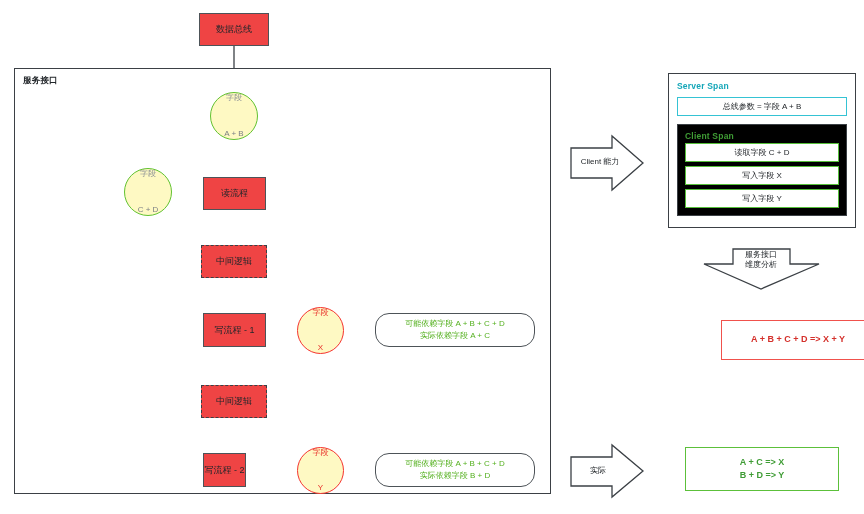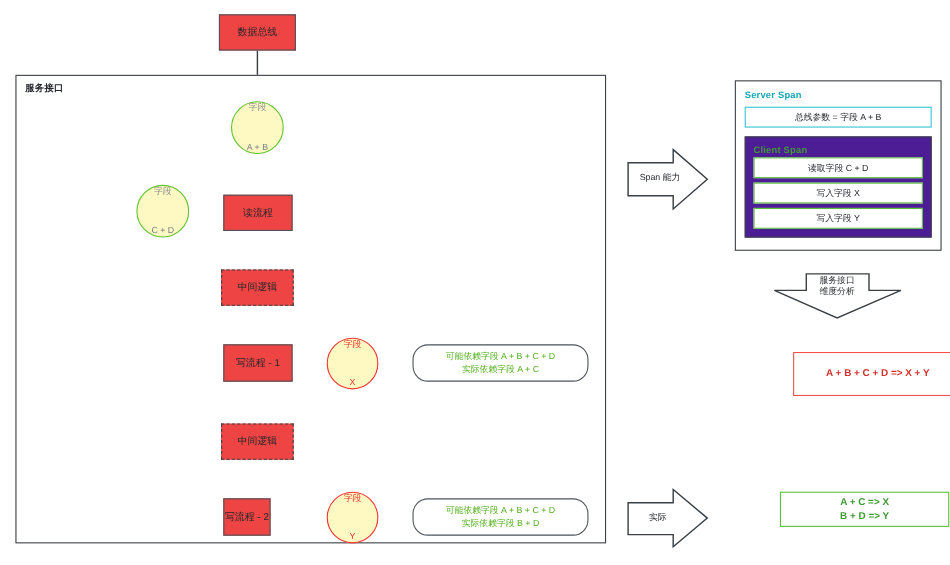--- a/index.html
+++ b/index.html
@@ -98,21 +98,21 @@
     display: flex;
     align-items: center;
     justify-content: center;
     text-align: center;
     font-size: 8px;
     color: #23272b;
     background: #ffffff;
   }
   .span-row.teal { border: 1.3px solid #35c3d4; }
   .span-row.green { border: 1.3px solid #56bf3a; }
-  .client-box { border: 1.4px solid #3b4045; background: #4c1d95; }
+  .client-box { border: 1.4px solid #3b4045; background: #000000; }
 
   .result-box {
     display: flex;
     flex-direction: column;
     align-items: center;
     justify-content: center;
     text-align: center;
     font-size: 9px;
     font-weight: bold;
     line-height: 1.45;
@@ -230,21 +230,21 @@
     <span>字段</span>
     <span>Y</span>
   </div>
 
   <div class="abs pill" style="left:375px; top:453px; width:160px; height:34px;">
     <span class="dep">可能依赖字段 A + B + C + D</span>
     <span class="dep">实际依赖字段 B + D</span>
   </div>
 
   <div class="block-arrow-label" style="left:575px; top:157px; width:50px;">
-    <span>Span 能力</span>
+    <span>Client 能力</span>
   </div>
 
   <div class="block-arrow-label" style="left:736px; top:250px; width:50px;">
     <div>服务接口</div>
     <div>维度分析</div>
   </div>
 
   <div class="block-arrow-label" style="left:578px; top:466px; width:40px;">
     <span>实际</span>
   </div>
@@ -268,18 +268,18 @@
       <div class="span-row green" style="margin-top:4px; height:17px;">
         <span>写入字段 Y</span>
       </div>
     </div>
   </div>
 
   <div class="abs result-box red" style="left:685px; top:320px; width:154px; height:40px;">
     <span>A + B + C + D =&gt; X + Y</span>
   </div>
 
-  <div class="abs result-box green" style="left:685px; top:447px; width:154px; height:32px;margin-left:24px;">
+  <div class="abs result-box green" style="left:685px; top:447px; width:154px; height:44px;">
     <span>A + C =&gt; X</span>
     <span>B + D =&gt; Y</span>
   </div>
 
 </div>
 
 </body></html>

